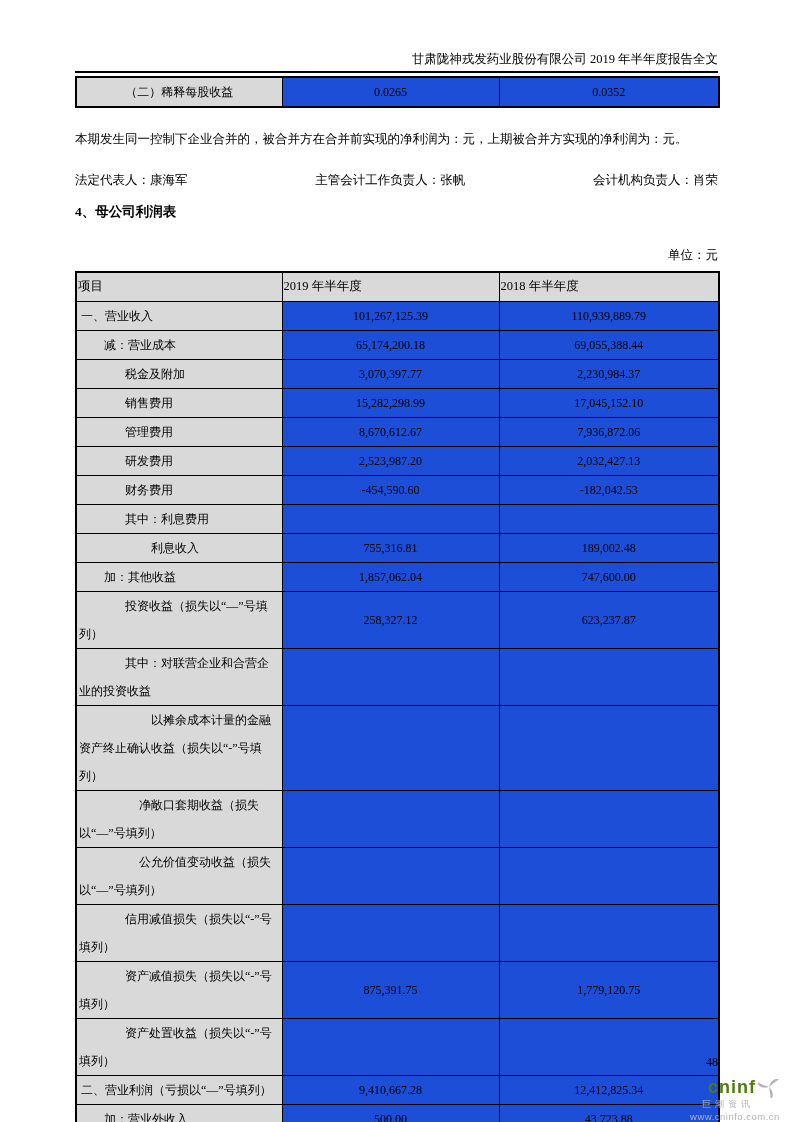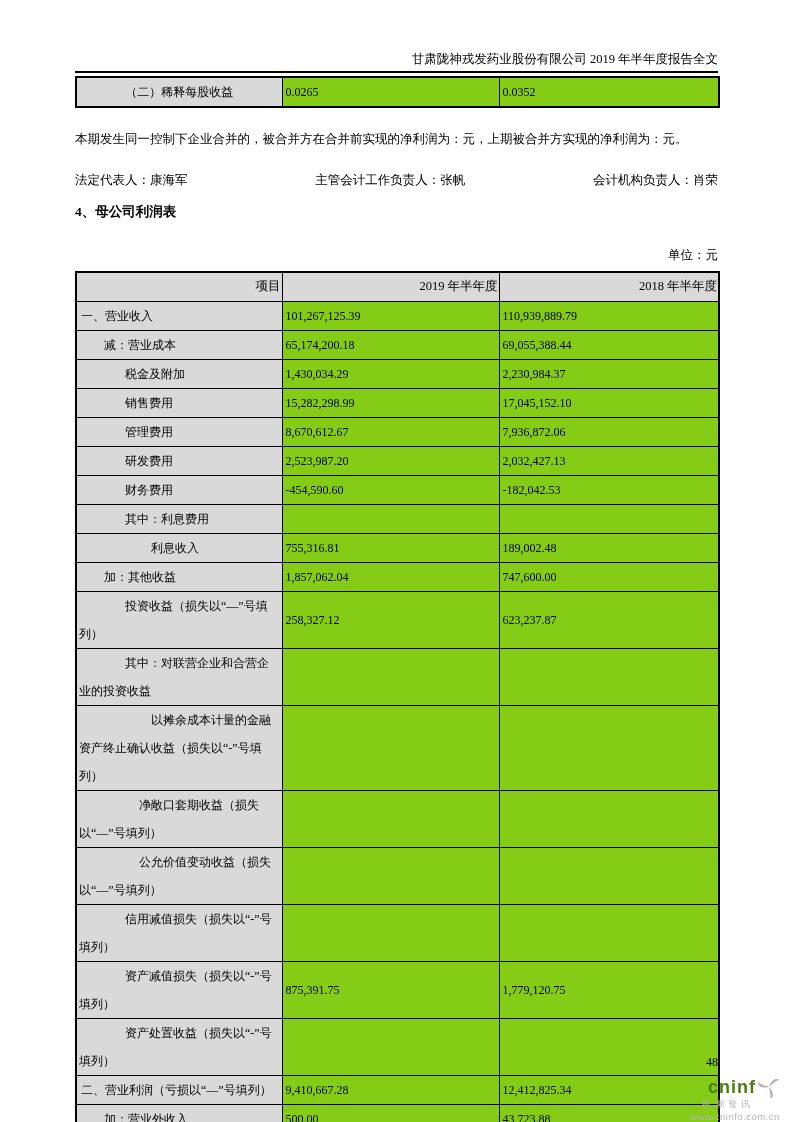--- a/index.html
+++ b/index.html
@@ -34,35 +34,35 @@
   }
   td,th{
     border:1px solid #000;
     vertical-align:middle;
     box-sizing:border-box;
     overflow:hidden;
   }
   th{
     background:#d9d9d9;
     font-weight:normal;
-    text-align:right;
+    text-align:left;
     height:29px;
     font-size:12.5px;
   }
   td.c-label{
     background:#d9d9d9;
     padding:0 2px;
     line-height:28px;
     height:28px;
     text-align:left;
     word-break:break-all;
   }
   td.c-num{
-    background:#84cc16;
-    text-align:left;
+    background:#1d4ed8;
+    text-align:center;
     padding:0 3px;
     height:28px;
     line-height:28px;
     font-size:12px;
   }
   .eps-table{top:76px;}
   .eps-table td.c-label{text-align:center;text-indent:0;}
 
   .note{
     top:131px;
@@ -188,21 +188,21 @@
             <td class="c-num">101,267,125.39</td>
             <td class="c-num">110,939,889.79</td>
           </tr>
           <tr>
             <td class="c-label" style="text-indent: 25px;">减：营业成本</td>
             <td class="c-num">65,174,200.18</td>
             <td class="c-num">69,055,388.44</td>
           </tr>
           <tr>
             <td class="c-label" style="text-indent: 46px;">税金及附加</td>
-            <td class="c-num">1,430,034.29</td>
+            <td class="c-num">3,070,397.77</td>
             <td class="c-num">2,230,984.37</td>
           </tr>
           <tr>
             <td class="c-label" style="text-indent: 46px;">销售费用</td>
             <td class="c-num">15,282,298.99</td>
             <td class="c-num">17,045,152.10</td>
           </tr>
           <tr>
             <td class="c-label" style="text-indent: 46px;">管理费用</td>
             <td class="c-num">8,670,612.67</td>

